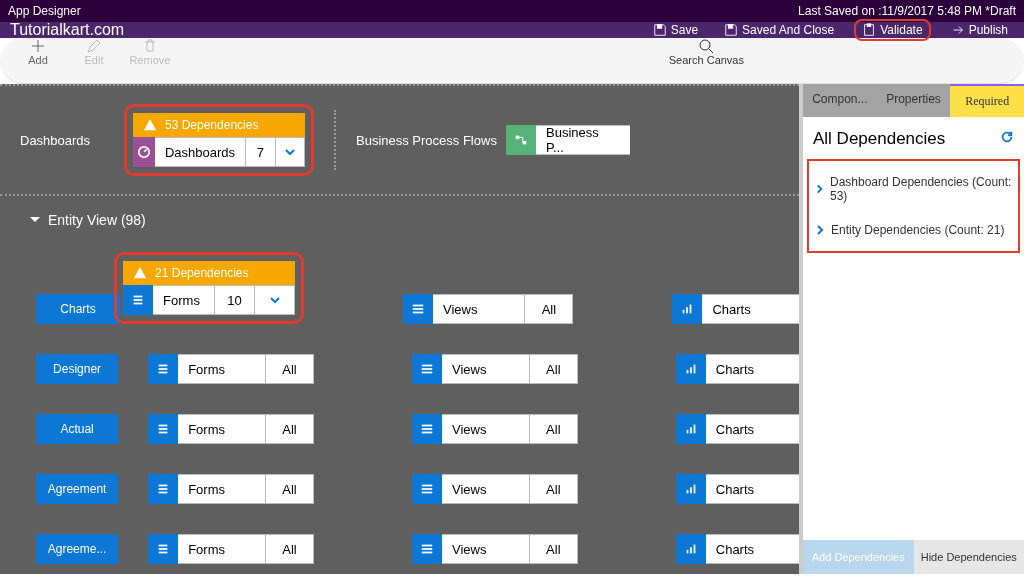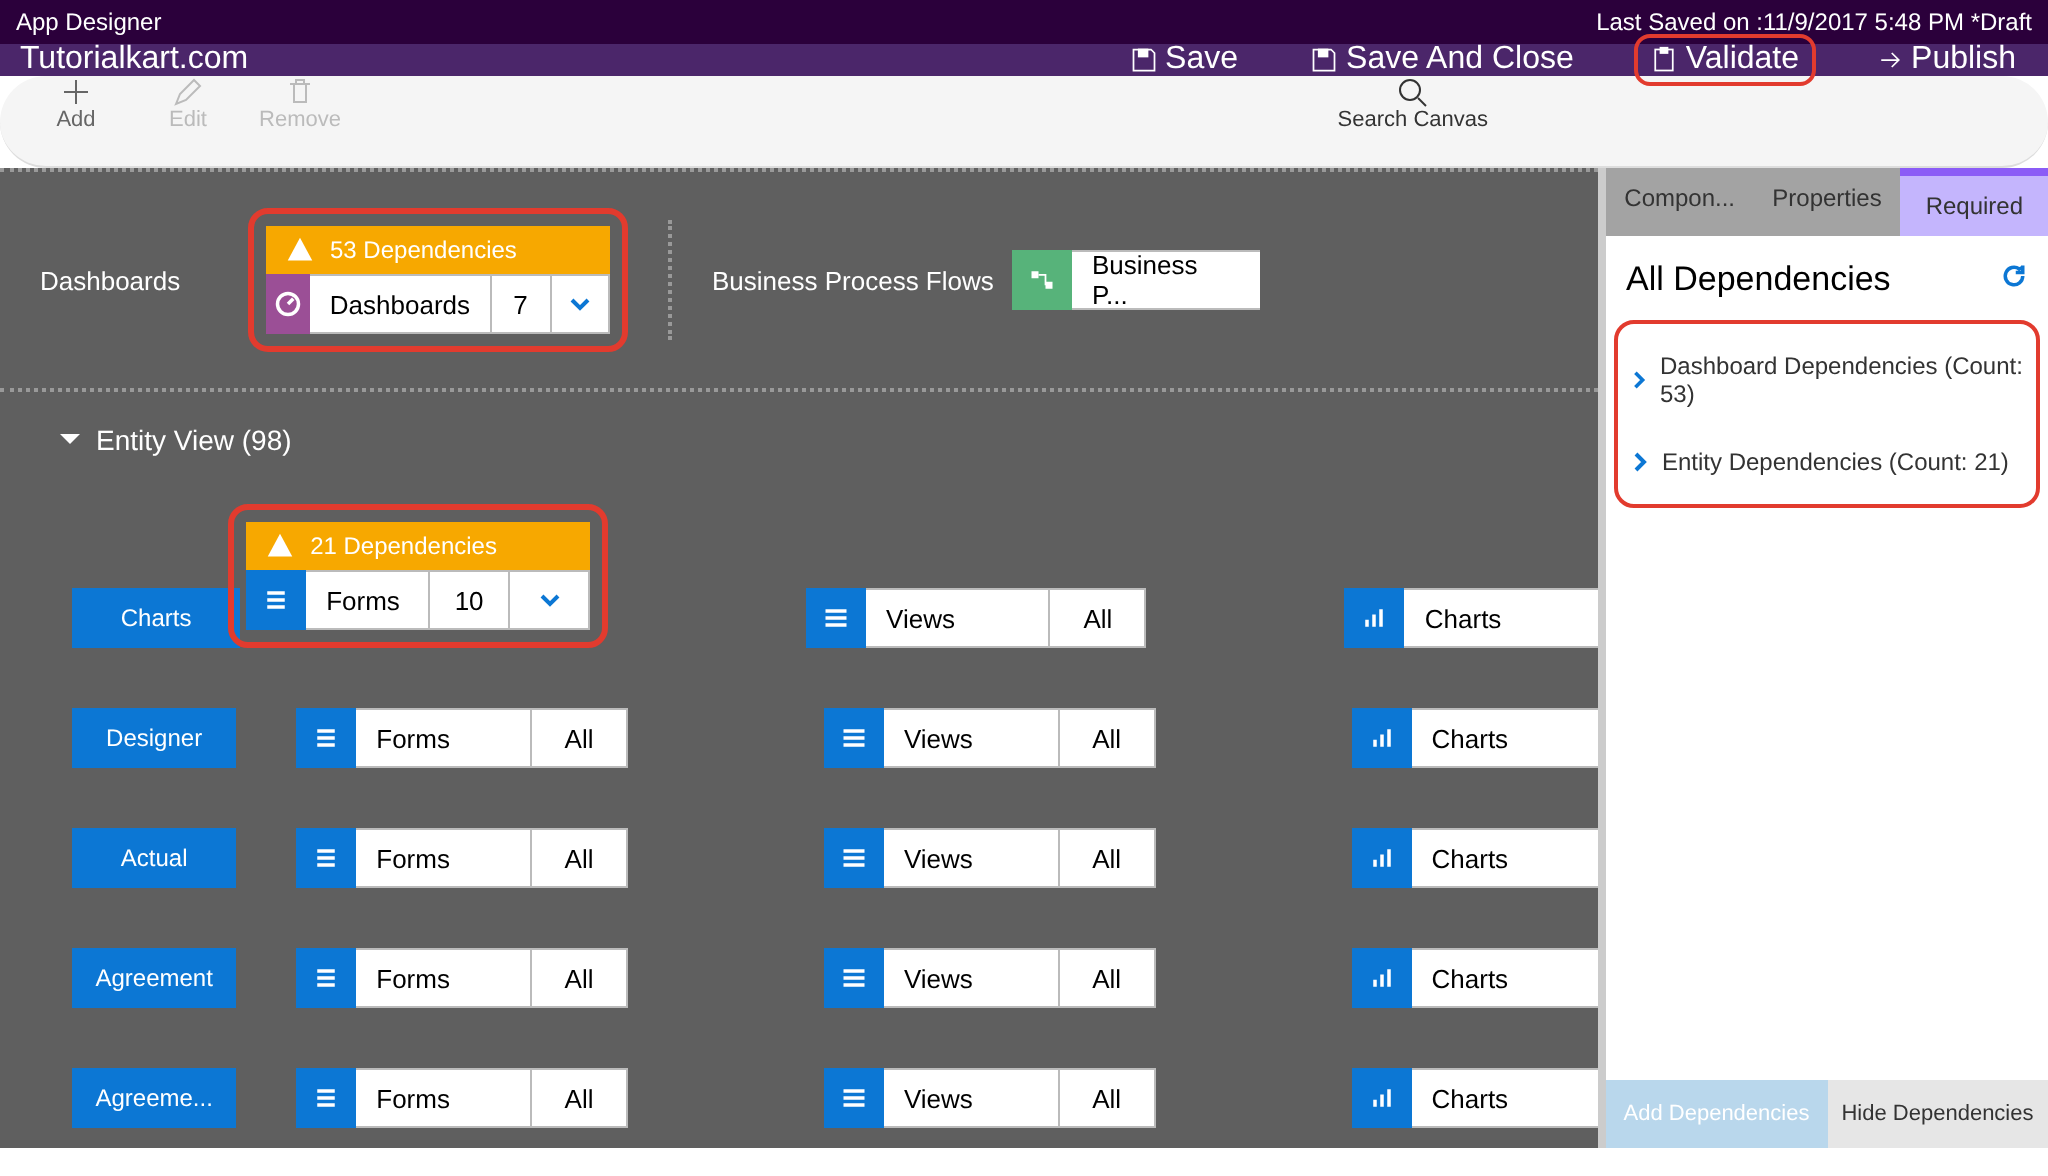--- a/index.html
+++ b/index.html
@@ -1,21 +1,21 @@
 <!DOCTYPE html>
 <html><head>
 <meta charset="utf-8">
 <style>
 * { box-sizing: border-box; margin: 0; padding: 0; font-family: "Segoe UI", Arial, sans-serif; }
 body { width: 1024px; height: 588px; overflow: hidden; background: #fff; }
 
 
 .titlebar { background:#2b003b; color:#fff; height:22px; display:flex; align-items:center; justify-content:space-between; padding:0 8px; font-size:12px;}
 .subtitle { background:#4b266a; color:#fff; height:16px; display:flex; align-items:center; justify-content:space-between; padding:0 10px; font-size:16px;}
-.actions { display:flex; gap:24px; align-items:center; font-size:16px;}
+.actions { display:flex; gap:14px; align-items:center; font-size:12px;}
 .act-btn { display:flex; align-items:center; gap:4px; padding:3px 6px; cursor:pointer; border-radius:4px;}
 .act-btn svg { width:14px; height:14px; fill:#fff; stroke:#fff; }
 .validate-highlight { border:2px solid #e23b2e; border-radius:8px; padding:2px 6px;}
 
 
 .toolbar { height:46px; background:#f5f5f5; border-bottom:1px solid #ddd; display:flex; padding:0 10px; font-size:11px; color:#666;border-radius:23px;}
 .tool { display:flex; flex-direction:column; align-items:center; width:56px; cursor:pointer;}
 .tool.disabled { color:#bbb; }
 .tool svg { width:16px; height:16px; stroke:currentColor; fill:none; }
 .tool-spacer { flex:1; }
@@ -54,25 +54,25 @@
 .entity-rows{ display:flex; flex-direction:column;}
 .entity-row{ display:flex; align-items:center; padding:8px 0 8px 36px; gap:30px;}
 .entity-btn{ background:#0c77d4; color:#fff; width:86px; height:30px; display:flex; align-items:center; justify-content:center; font-size:12px; overflow:hidden; white-space:nowrap; text-overflow:ellipsis; padding:0 6px;}
 .mini-card{ display:flex; height:30px; background:#fff; width:175px; font-size:13px;}
 .mini-card .card-count{ width:48px;}
 .tall-row{ padding-bottom:22px;}
 
 
 .tabs{ display:flex; font-size:12px; }
 .tab{ flex:1; padding:8px 4px; text-align:center; color:#333; cursor:pointer; background:#a3a3a3;}
-.tab.active{ background:#c4b5fd; border-top:4px solid #8b5cf6;}
+.tab.active{ background:#fde047; border-top:2px solid #8b5cf6;font-family:Liberation Serif, serif;}
 .panel-body{ flex:1; padding:8px 4px; font-size:12px; overflow:hidden;}
 .panel-title{ font-size:17px; padding:4px 6px 10px; display:flex; justify-content:space-between; align-items:center;}
 .refresh-ico svg{width:14px;height:14px; stroke:#0c77d4; fill:none; stroke-width:2;}
-.dep-list{ border:2px solid #e23b2e; border-radius:10px; padding:4px 0;}
+.dep-list{ border:2px solid #e23b2e; border-radius:0; padding:4px 0;}
 .dep-item{ display:flex; align-items:center; padding:10px 6px; gap:6px; cursor:pointer; color:#333;}
 .dep-item svg{ width:10px; height:10px; stroke:#0c77d4; fill:none; stroke-width:2;}
 .panel-footer{ display:flex; height:34px;}
 .pf-btn{ flex:1; display:flex; align-items:center; justify-content:center; font-size:11px;}
 .pf-add{ background:#b9d7ec; color:#fff;}
 .pf-hide{ background:#e6e6e6; color:#333; cursor:pointer;}
 </style>
 </head>
 <body>
 
@@ -89,21 +89,21 @@
           <path d="M2 2h10l2 2v10H2z" fill="none" stroke="#fff"></path>
           <rect x="5" y="2" width="5" height="4" fill="#fff"></rect>
         </svg>
       <span>Save</span>
     </div>
     <div class="act-btn">
       <svg viewBox="0 0 16 16">
           <path d="M2 2h10l2 2v10H2z" fill="none" stroke="#fff"></path>
           <rect x="5" y="2" width="5" height="4" fill="#fff"></rect>
         </svg>
-      <span>Save And Close</span>
+      <span>Saved And Close</span>
     </div>
     <div class="act-btn validate-highlight">
       <svg viewBox="0 0 16 16">
           <rect x="3" y="2" width="10" height="12" fill="none" stroke="#fff"></rect>
           <rect x="6" y="1" width="4" height="3" fill="#fff"></rect>
         </svg>
       <span>Validate</span>
     </div>
     <div class="act-btn">
       <svg viewBox="0 0 16 16">

